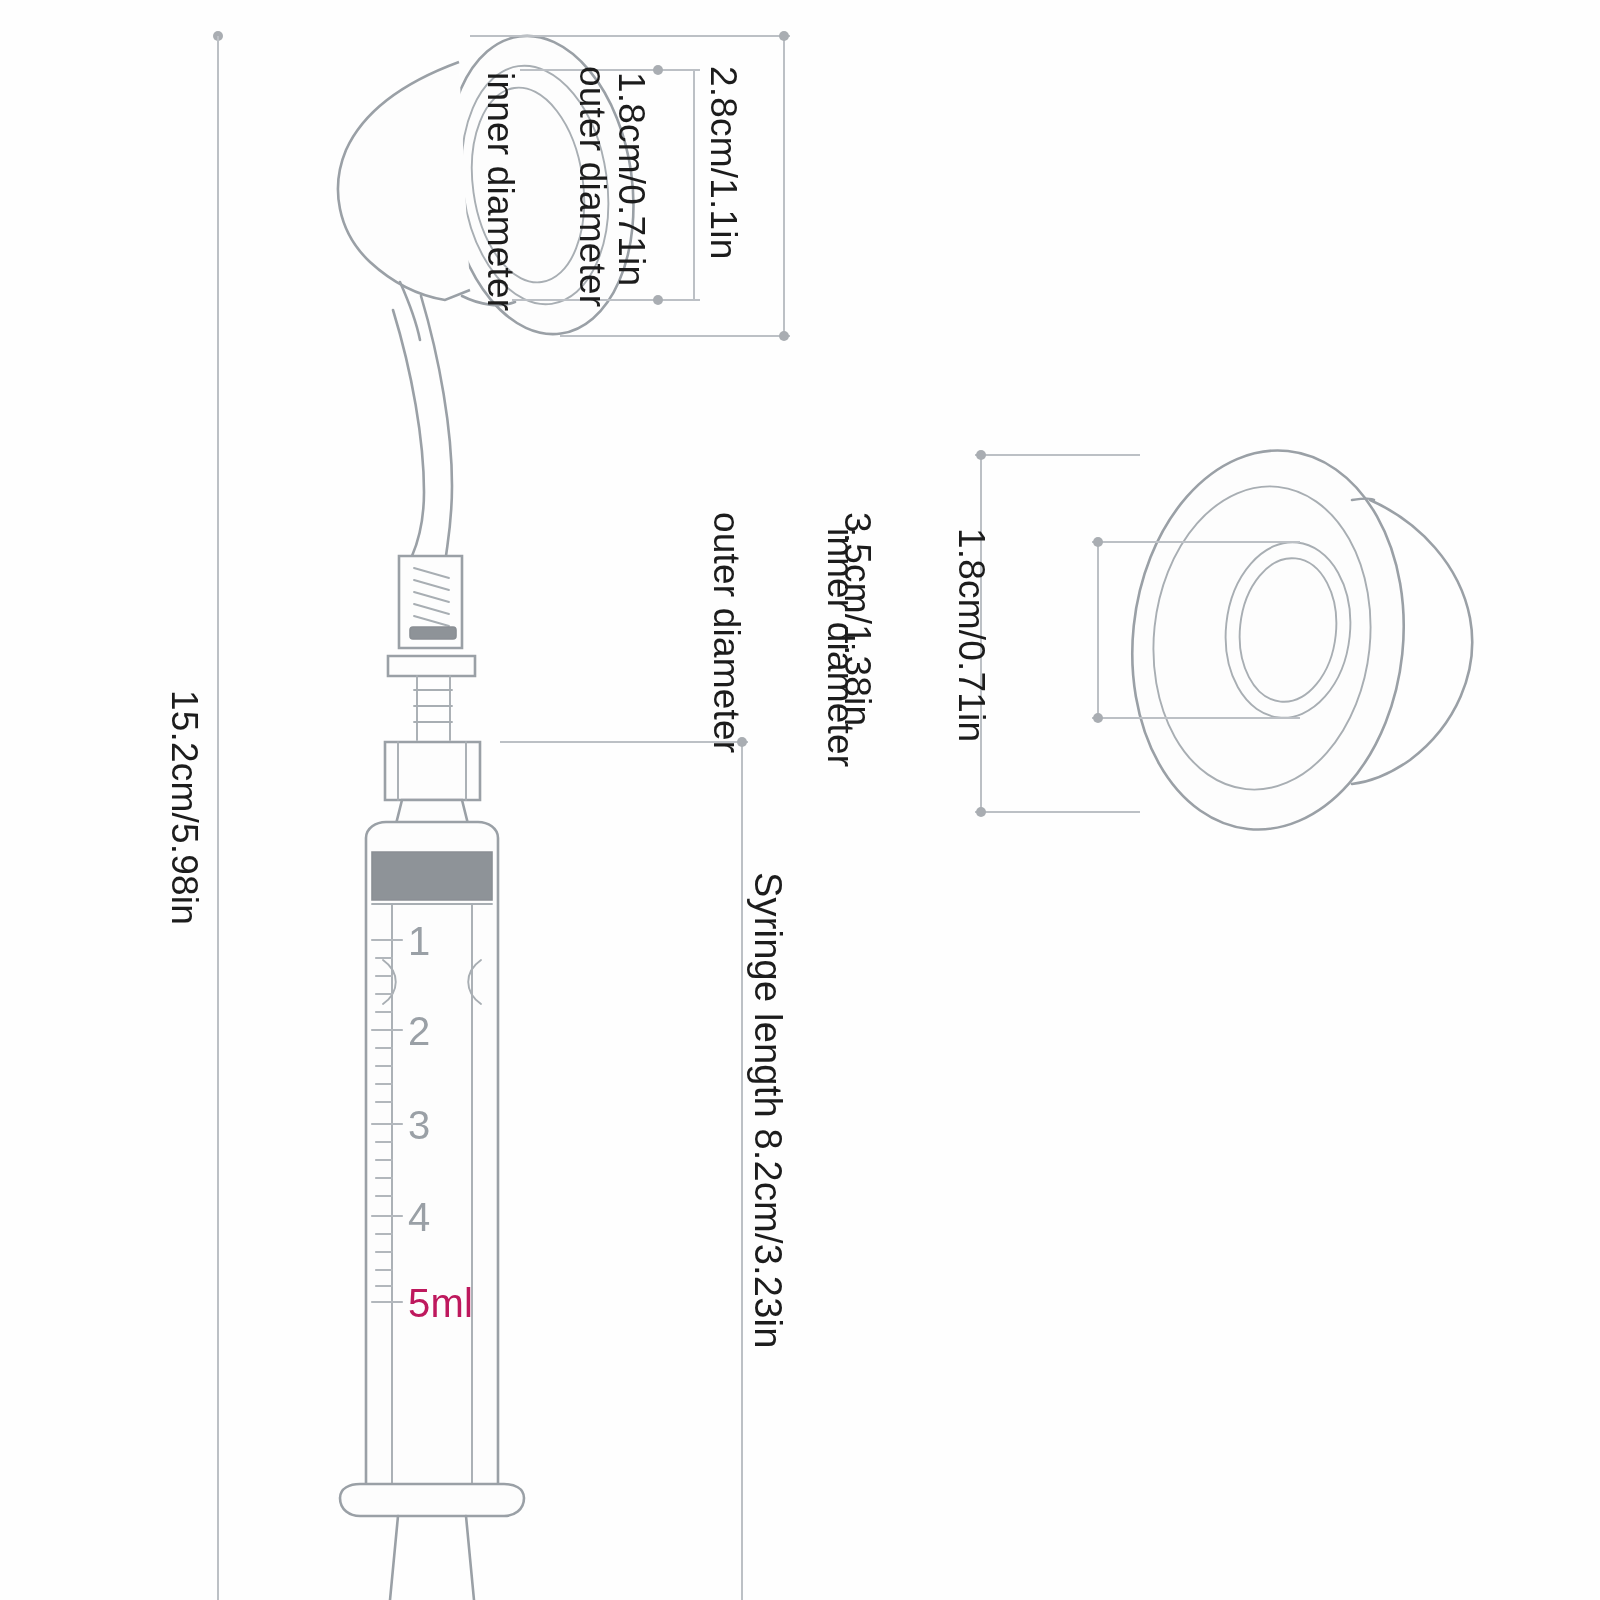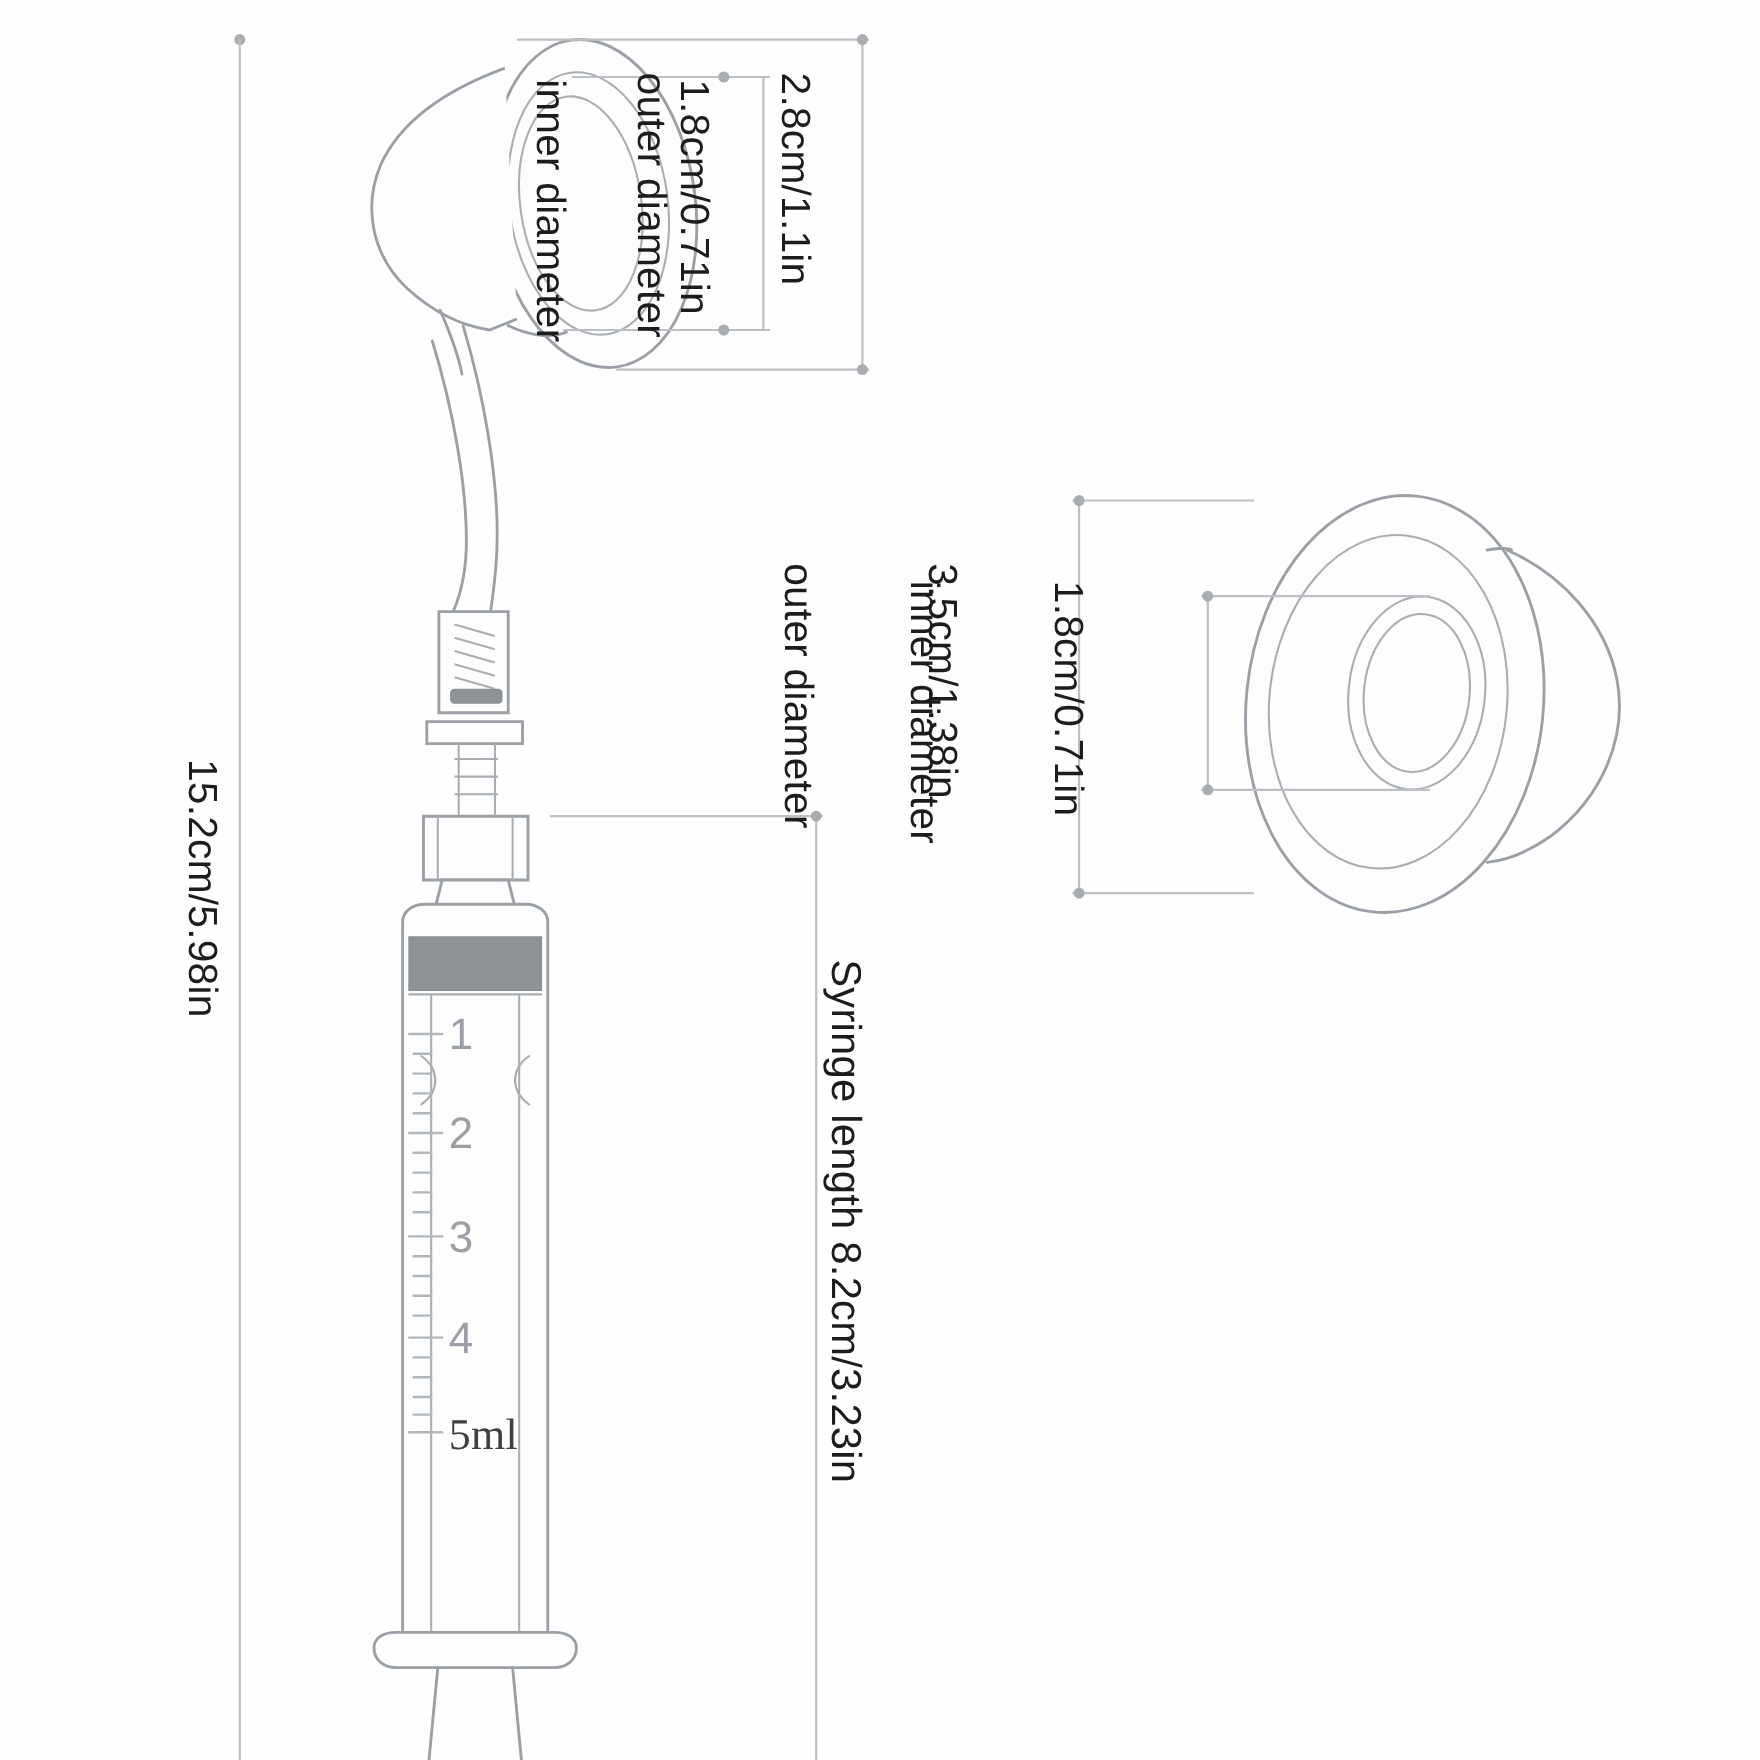--- a/index.html
+++ b/index.html
@@ -206,15 +206,15 @@
   </div>
 
   <div class="label dim-main rot90" style="left:206px; top:690px;">15.2cm/5.98in</div>
 
   <div class="label dim-syringe rot90" style="left:790px; top:872px;">Syringe length 8.2cm/3.23in</div>
 
   <div class="label" style="left:408px; top:918px; font-size:40px; color:#9aa0a6;">1</div>
   <div class="label" style="left:408px; top:1008px; font-size:40px; color:#9aa0a6;">2</div>
   <div class="label" style="left:408px; top:1102px; font-size:40px; color:#9aa0a6;">3</div>
   <div class="label" style="left:408px; top:1194px; font-size:40px; color:#9aa0a6;">4</div>
-  <div class="label" style="left:408px; top:1280px; font-size:40px; color:#404040;font-family:Liberation Serif, serif;">5ml</div>
+  <div class="label" style="left:408px; top:1280px; font-size:40px; color:#be185d;">5ml</div>
 
 </div>
 
 </body></html>

